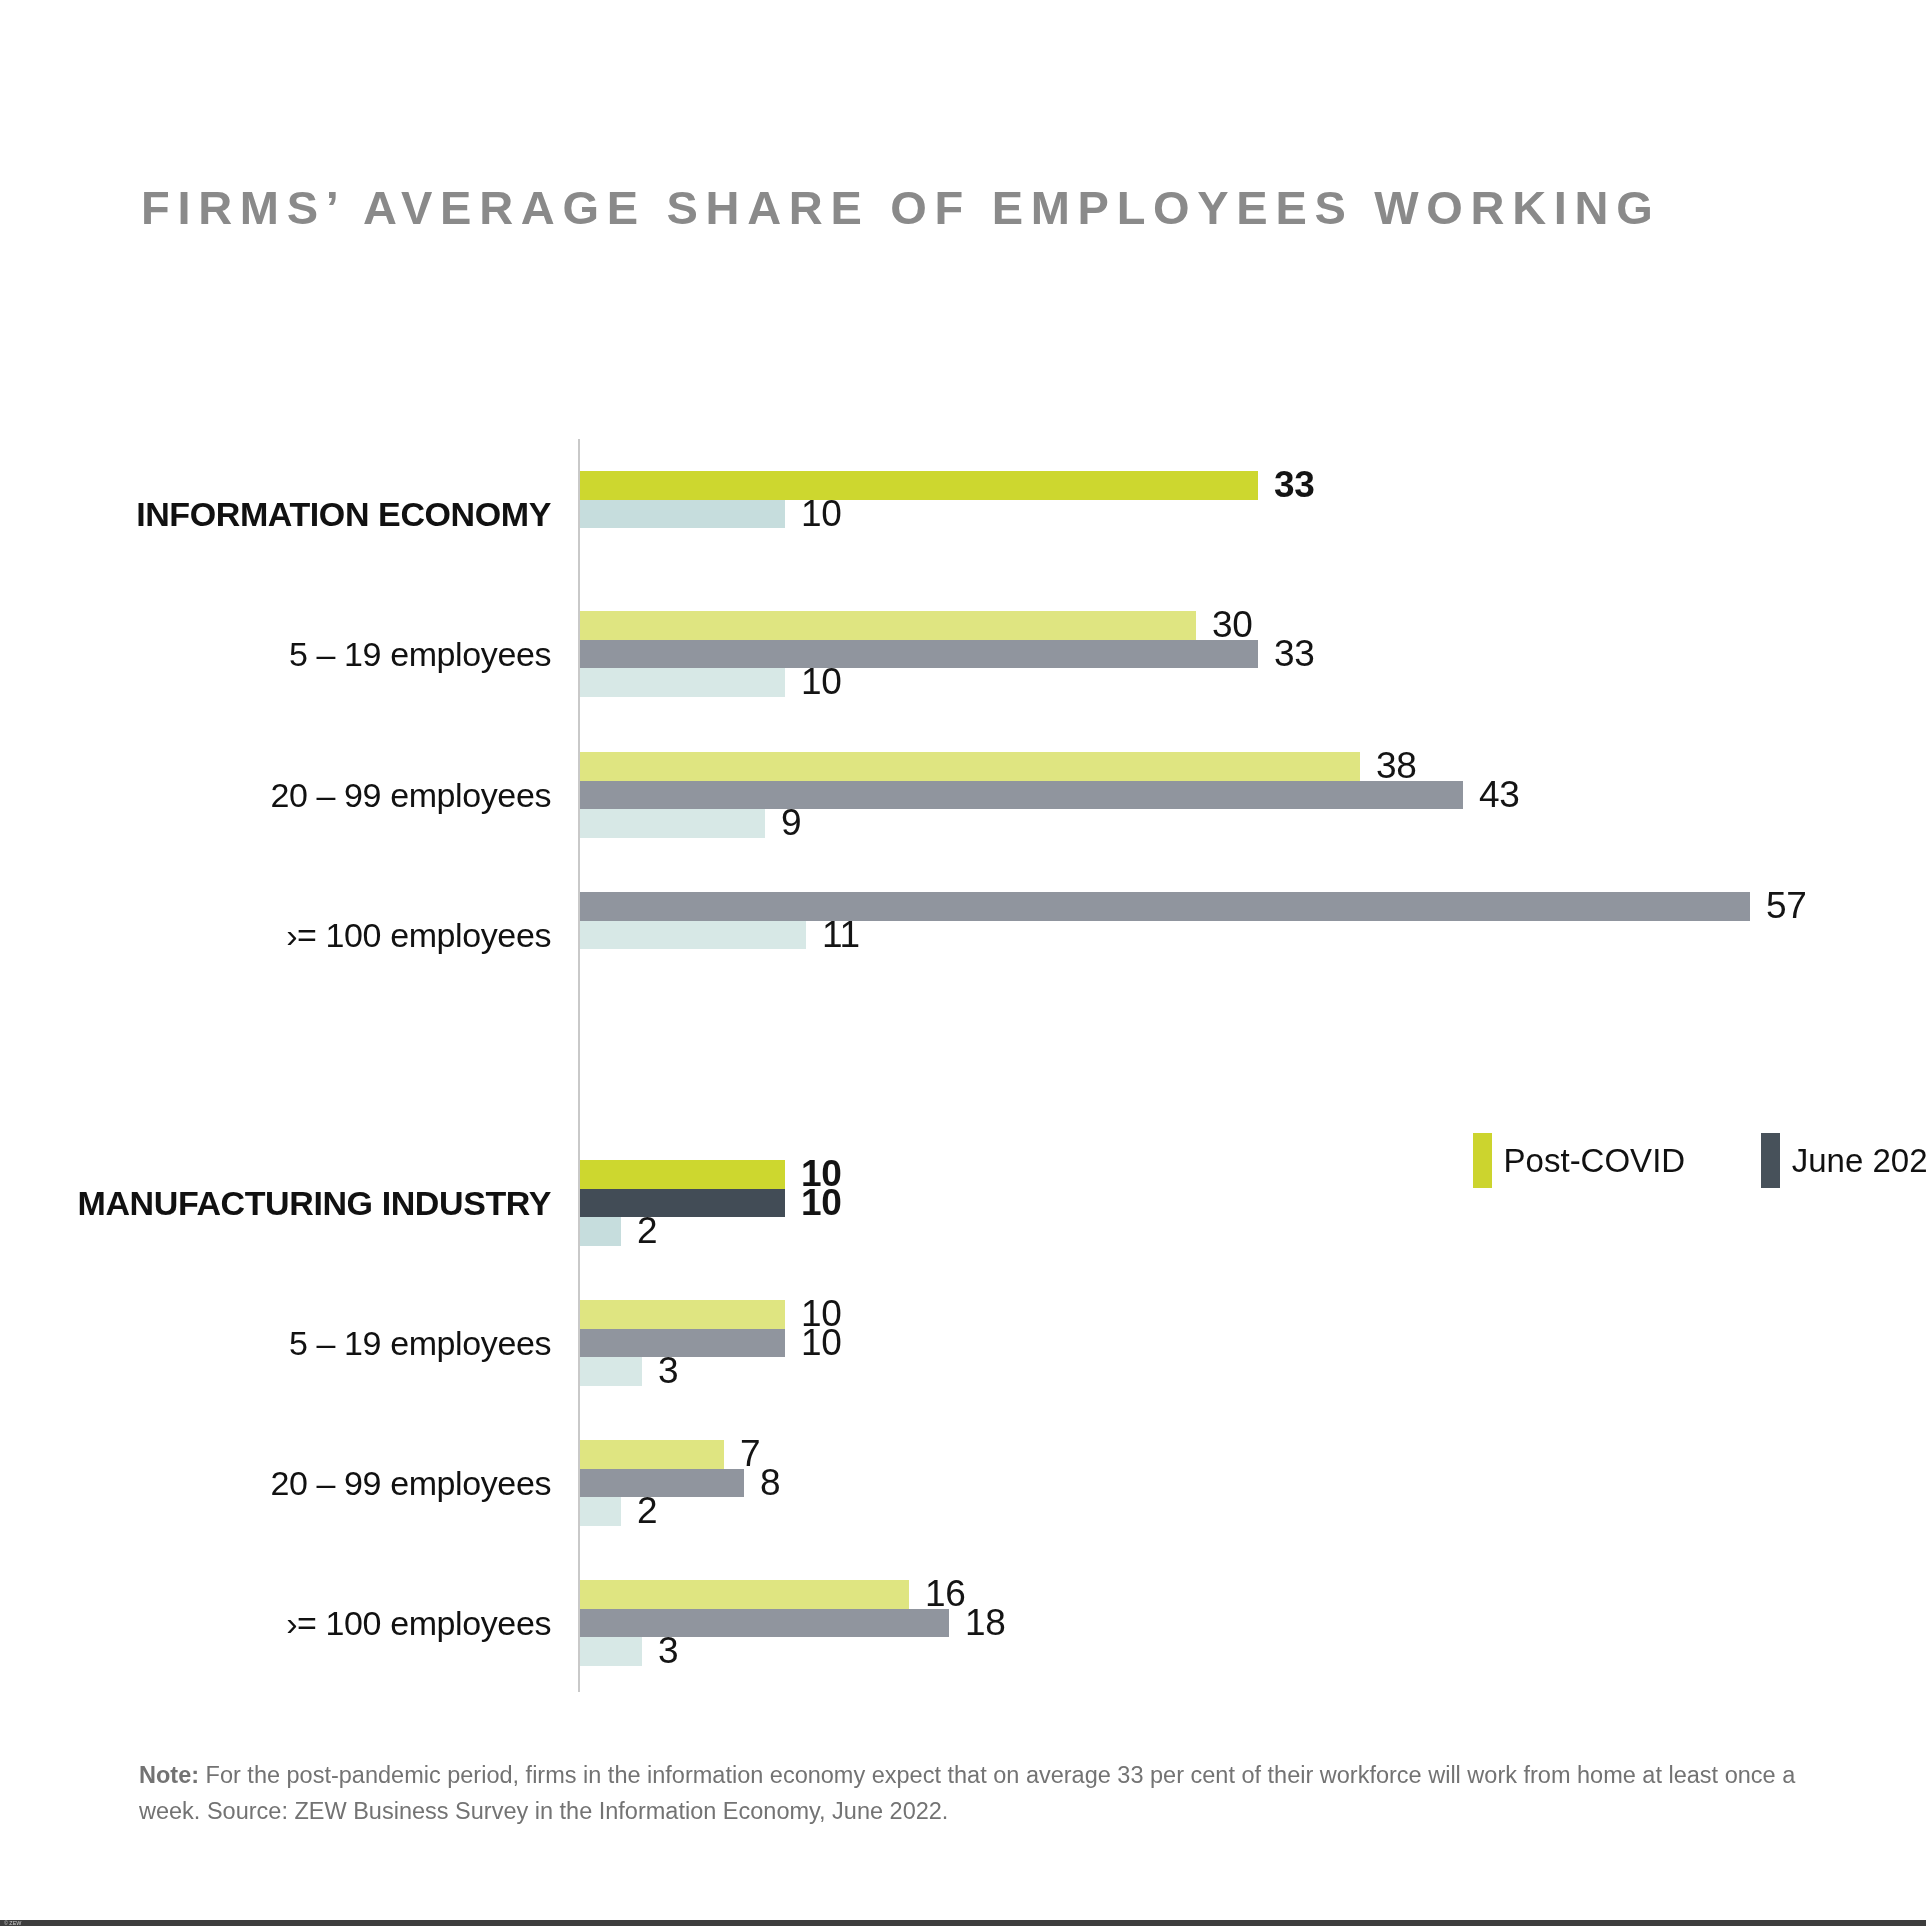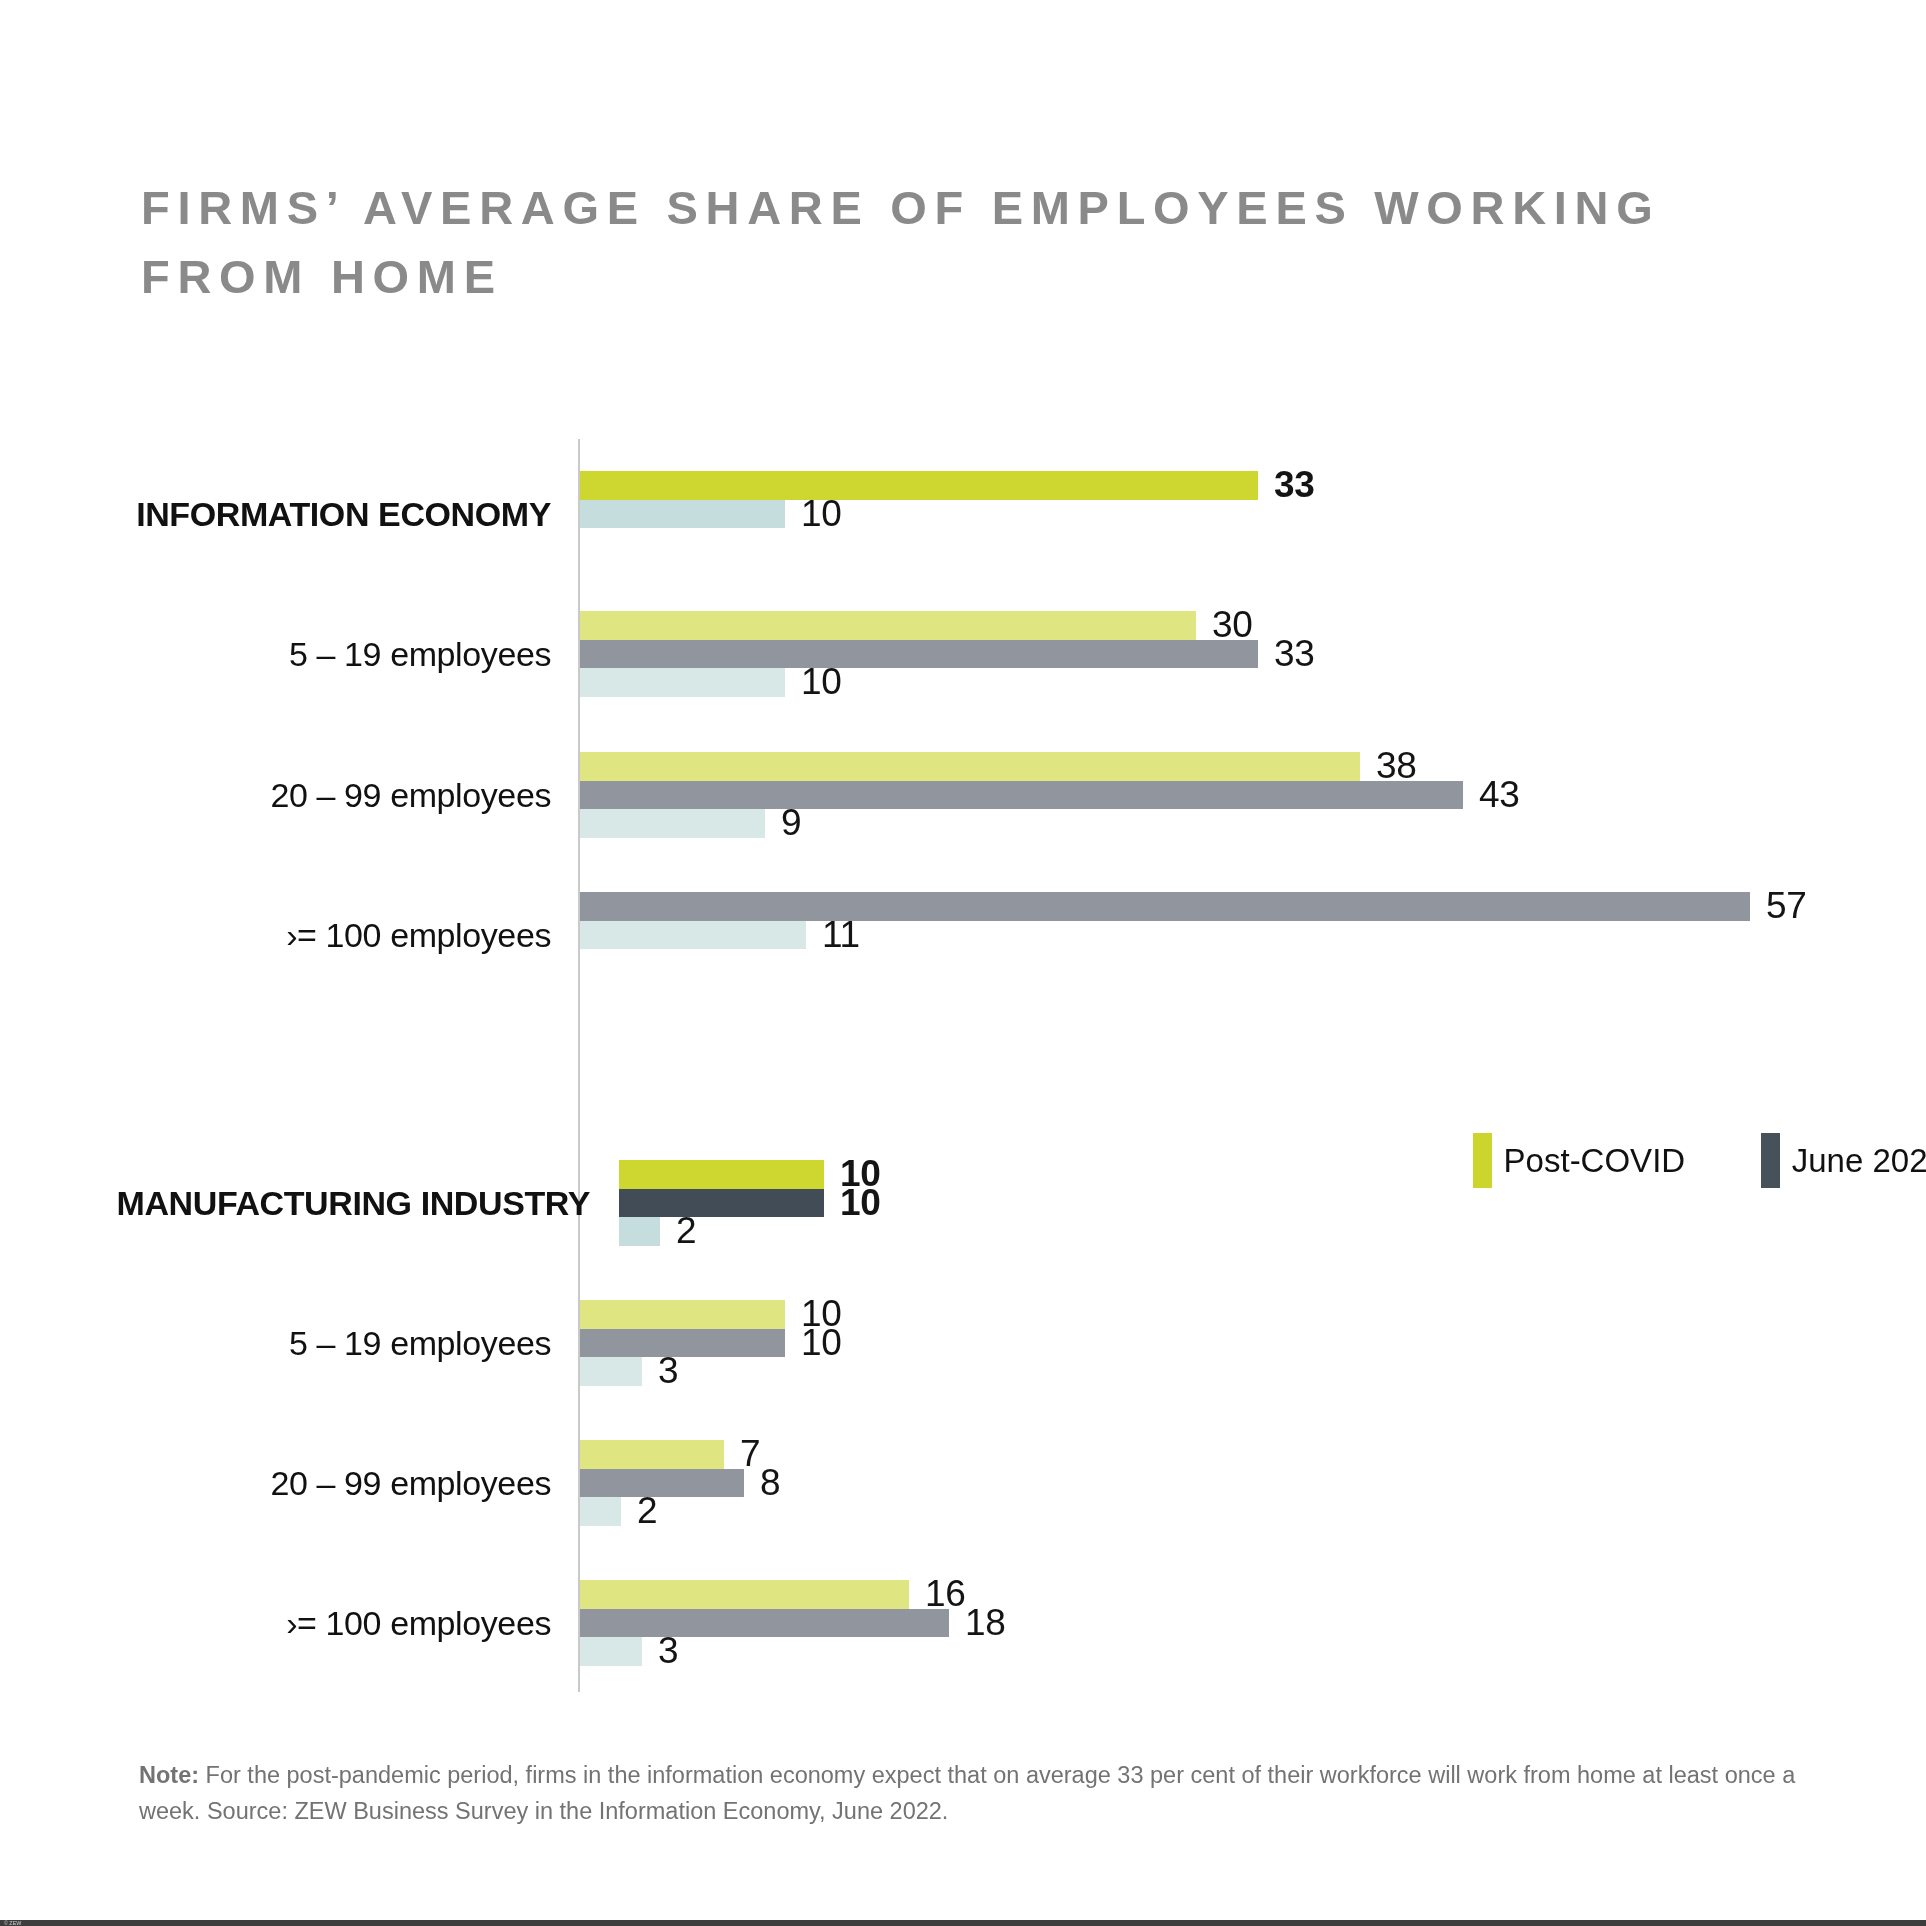--- a/index.html
+++ b/index.html
@@ -27,21 +27,21 @@
   .note b{font-weight:700;}
   .footer{position:absolute;left:0;bottom:0;width:1927px;height:7.3px;background:#3d3d3d;
           display:flex;align-items:center;}
   .footer span{font-size:5.4px;color:#cdcdcd;margin-left:3.9px;line-height:7.3px;}
 </style>
 </head>
 <body>
 
 <div class="canvas">
 
-  <h1 class="title"><span>FIRMS’ AVERAGE SHARE OF EMPLOYEES WORKING</span><br><span>FROM HOME</span></h1>
+  <h1 class="title"><span>FIRMS’ AVERAGE SHARE OF EMPLOYEES WORKING</span><br></h1>
 
   <div class="axis"></div>
 
   <div id="chart">
       <div class="group" style="top: 471px;">
         <div class="group-label header">INFORMATION ECONOMY</div>
         <div class="bars">
           <div class="bar-row">
             <div class="bar" style="width: 678px; background: rgb(205, 215, 47);"></div>
             <span class="val bold">33</span>
@@ -92,21 +92,21 @@
           <div class="bar-row">
             <div class="bar" style="width: 1170px; background: rgb(144, 149, 158);"></div>
             <span class="val">57</span>
           </div>
           <div class="bar-row">
             <div class="bar" style="width: 226px; background: rgb(215, 232, 230);"></div>
             <span class="val">11</span>
           </div>
         </div>
       </div>
-      <div class="group" style="top: 1160px; margin-left: 39px;">
+      <div class="group" style="top: 1160px;">
         <div class="group-label header">MANUFACTURING INDUSTRY</div>
         <div class="bars">
           <div class="bar-row">
             <div class="bar" style="width: 205px; background: rgb(205, 215, 47);"></div>
             <span class="val bold">10</span>
           </div>
           <div class="bar-row">
             <div class="bar" style="width: 205px; background: rgb(66, 76, 86);"></div>
             <span class="val bold">10</span>
           </div>

